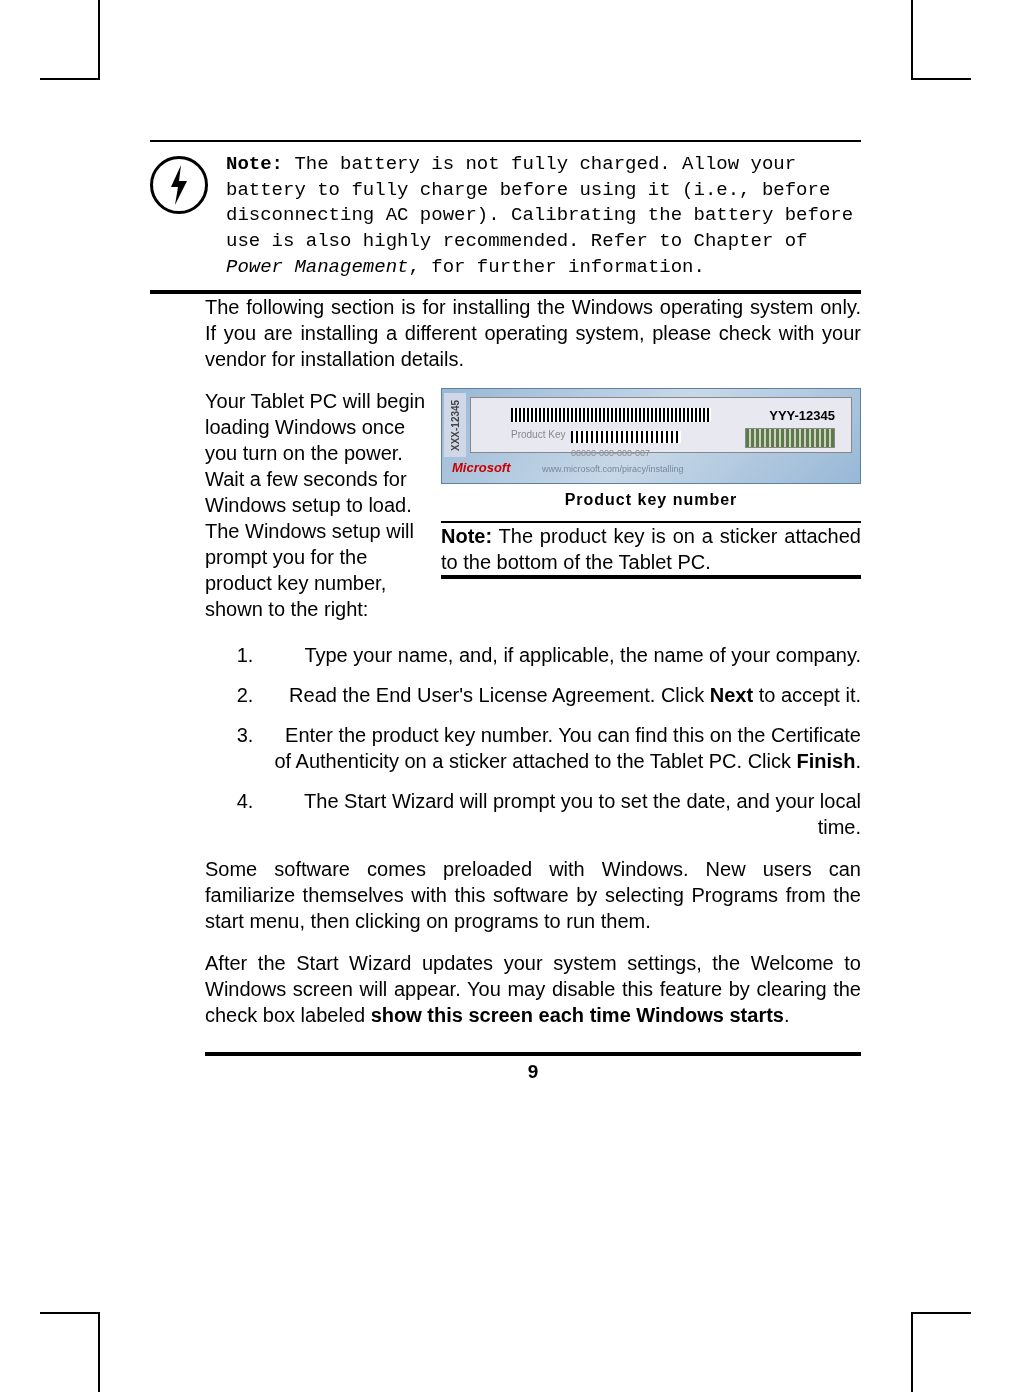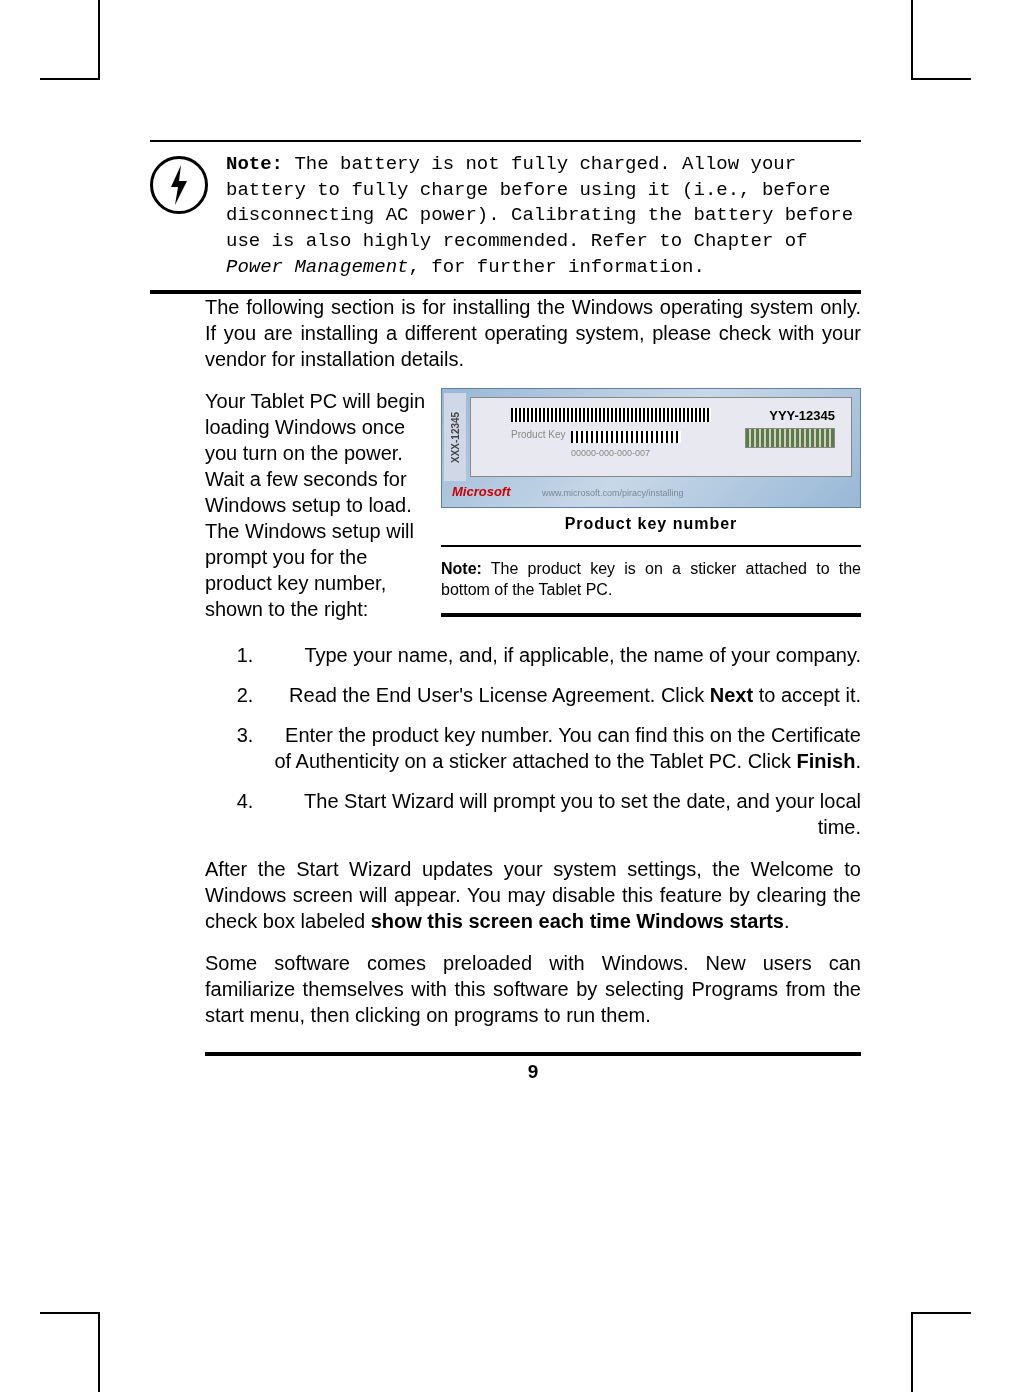--- a/index.html
+++ b/index.html
@@ -74,21 +74,21 @@
   }
   .body p { margin-bottom: 16px; }
   .justify { text-align: justify; }
   .two-col { display: flex; gap: 6px; margin-bottom: 20px; }
   .two-col .left { flex: 0 0 230px; }
   .two-col .right { flex: 1; }
 
   .label-image {
     background: linear-gradient(135deg,#98b8d6 0%, #c8d8e8 50%, #98b8d6 100%);
     border: 1px solid #6080a0;
-    height: 120px;
+    height: 96px;
     position: relative;
     overflow: hidden;
     margin-bottom: 6px;
   }
   .label-inner {
     position:absolute; top:8px; left:28px; right:8px; bottom:30px;
     background:#e8e8f0; border:1px solid #888;
   }
   .label-side {
     position:absolute; left:2px; top:4px; bottom:26px; width:22px;
@@ -105,23 +105,23 @@
   .label-holo { position:absolute; top:30px; right:16px; width:90px; height:20px;
     background: repeating-linear-gradient(90deg,#5a7a4a 0 3px,#d0d0c0 3px 5px); border:1px solid #888;}
   .label-zeros { position:absolute; top:50px; left:100px; font-size:9px; color:#888;}
   .label-ms { position:absolute; bottom:6px; left:10px; font-size:13px; font-weight:bold; font-style:italic; color:#c00;}
   .label-url { position:absolute; bottom:8px; left:100px; font-size:9px; color:#789;}
   .caption { font-size:16px; font-weight:bold; letter-spacing:1px; text-align:center; margin-bottom:10px;}
 
   .right-note {
     border-top: 2px solid #000;
     border-bottom: 4px solid #000;
-    padding: 12px 0;
+    padding: 0 0;
     text-align: justify;
-    font-size: 16px;
+    font-size: 20px;
     line-height:1.3;
   }
 
   ol { list-style: decimal; margin: 20px 0 16px 0; padding-left: 54px; text-align: right; }
   ol li { padding-left: 4px; margin-bottom: 14px; line-height:1.3; }
 
   .footer {
     border-top: 4px solid #000;
     text-align: center;
     font-weight: bold;
@@ -178,22 +178,22 @@
       </div>
     </div>
 
     <ol>
       <li><span>Type your name, and, if applicable, the name of your company.</span></li>
       <li><span>Read the End User's License Agreement. Click </span><b>Next</b><span> to accept it.</span></li>
       <li><span>Enter the product key number. You can find this on the Certificate of Authenticity on a sticker attached to the Tablet PC. Click </span><b>Finish</b><span>.</span></li>
       <li><span>The Start Wizard will prompt you to set the date, and your local time.</span></li>
     </ol>
 
+    <p class="justify">Some software comes preloaded with Windows. New users can familiarize themselves with this software by selecting Programs from the start menu, then clicking on programs to run them.</p>
+
     <p class="justify">
       <span>After the Start Wizard updates your system settings, the Welcome to Windows screen will appear. You may disable this feature by clearing the check box labeled </span><b>show this screen each time Windows starts</b><span>.</span>
     </p>
-
-    <p class="justify">Some software comes preloaded with Windows. New users can familiarize themselves with this software by selecting Programs from the start menu, then clicking on programs to run them.</p>
 
     <div class="footer">9</div>
   </div>
 
 </div>
 
 </body></html>

